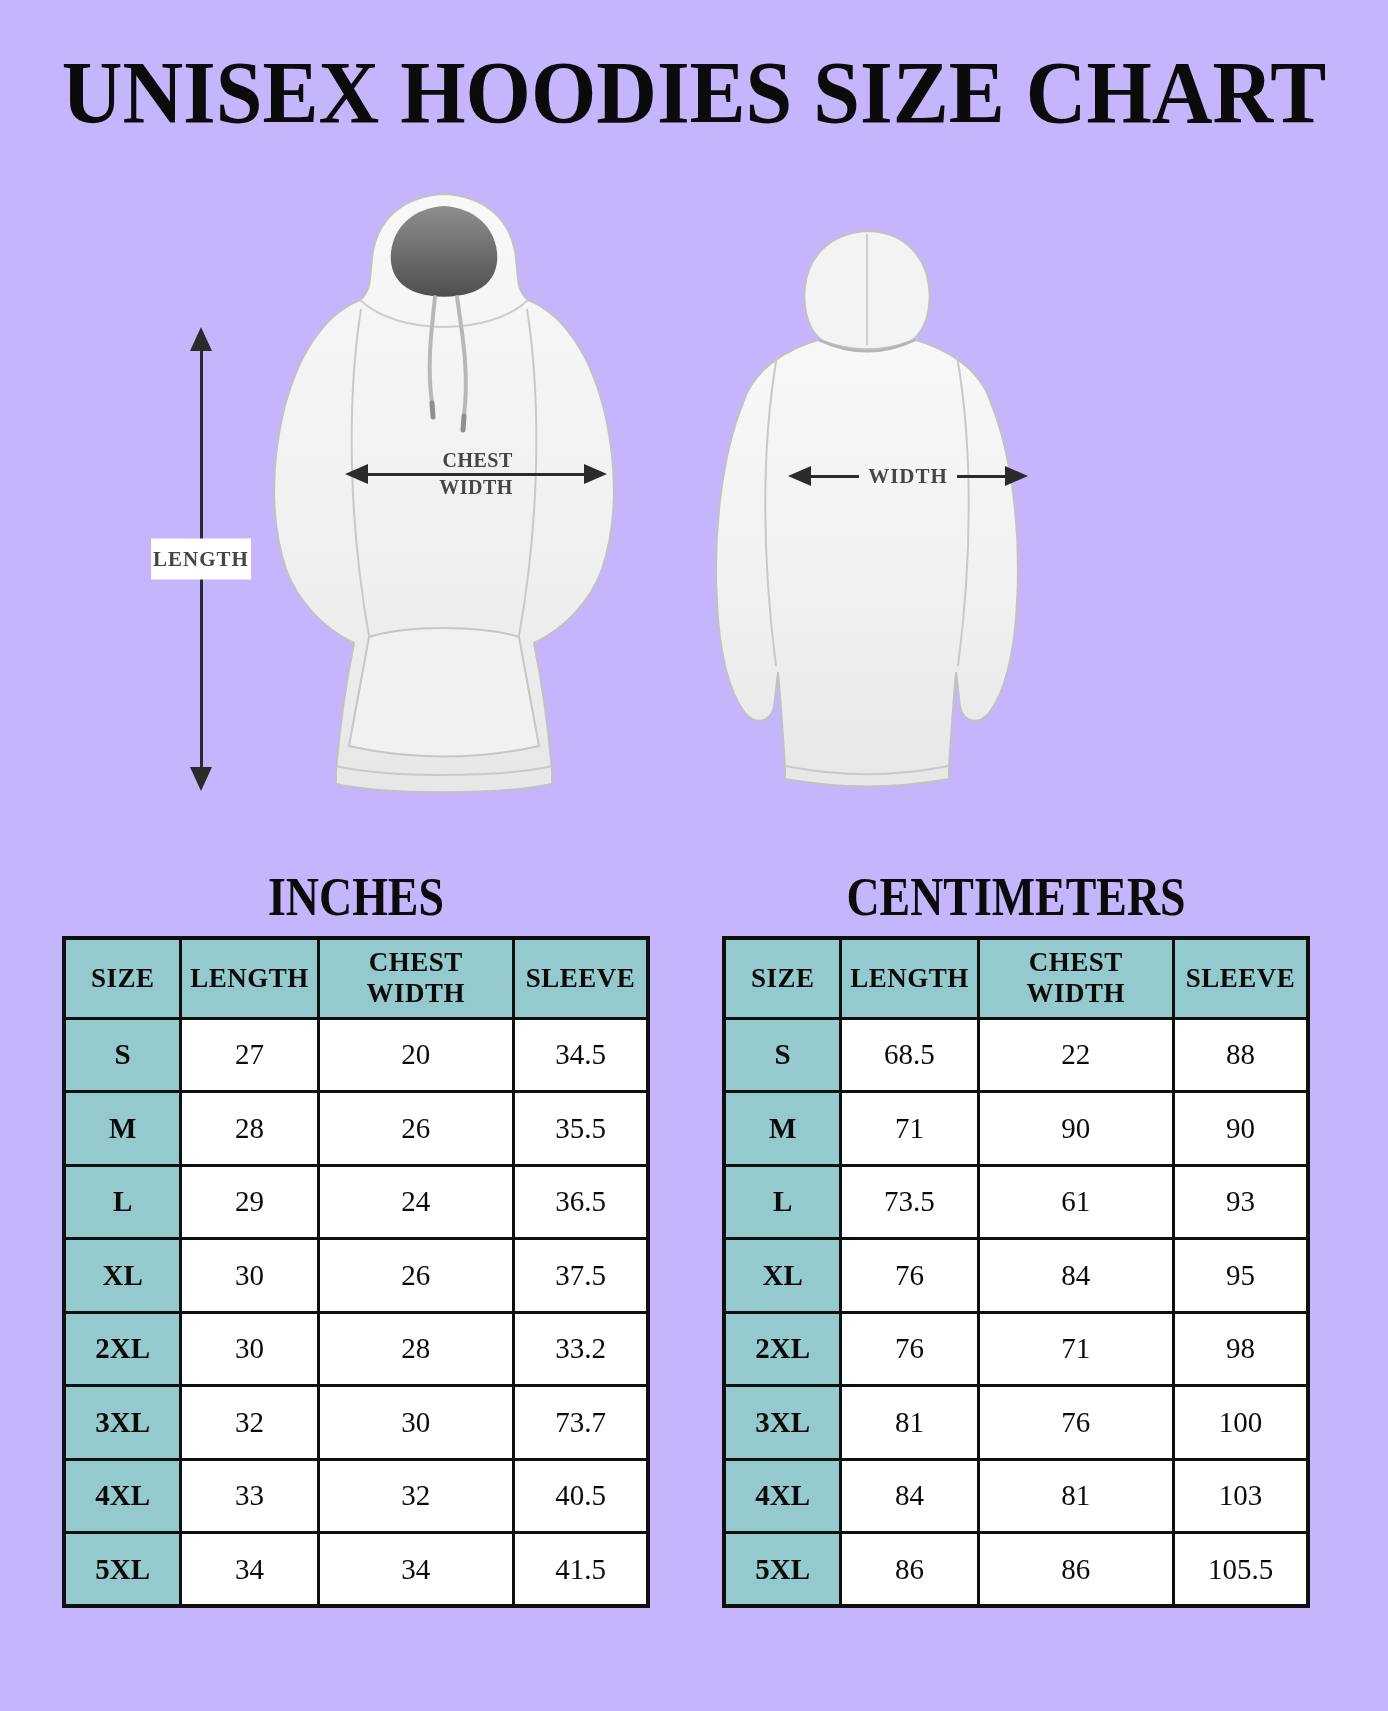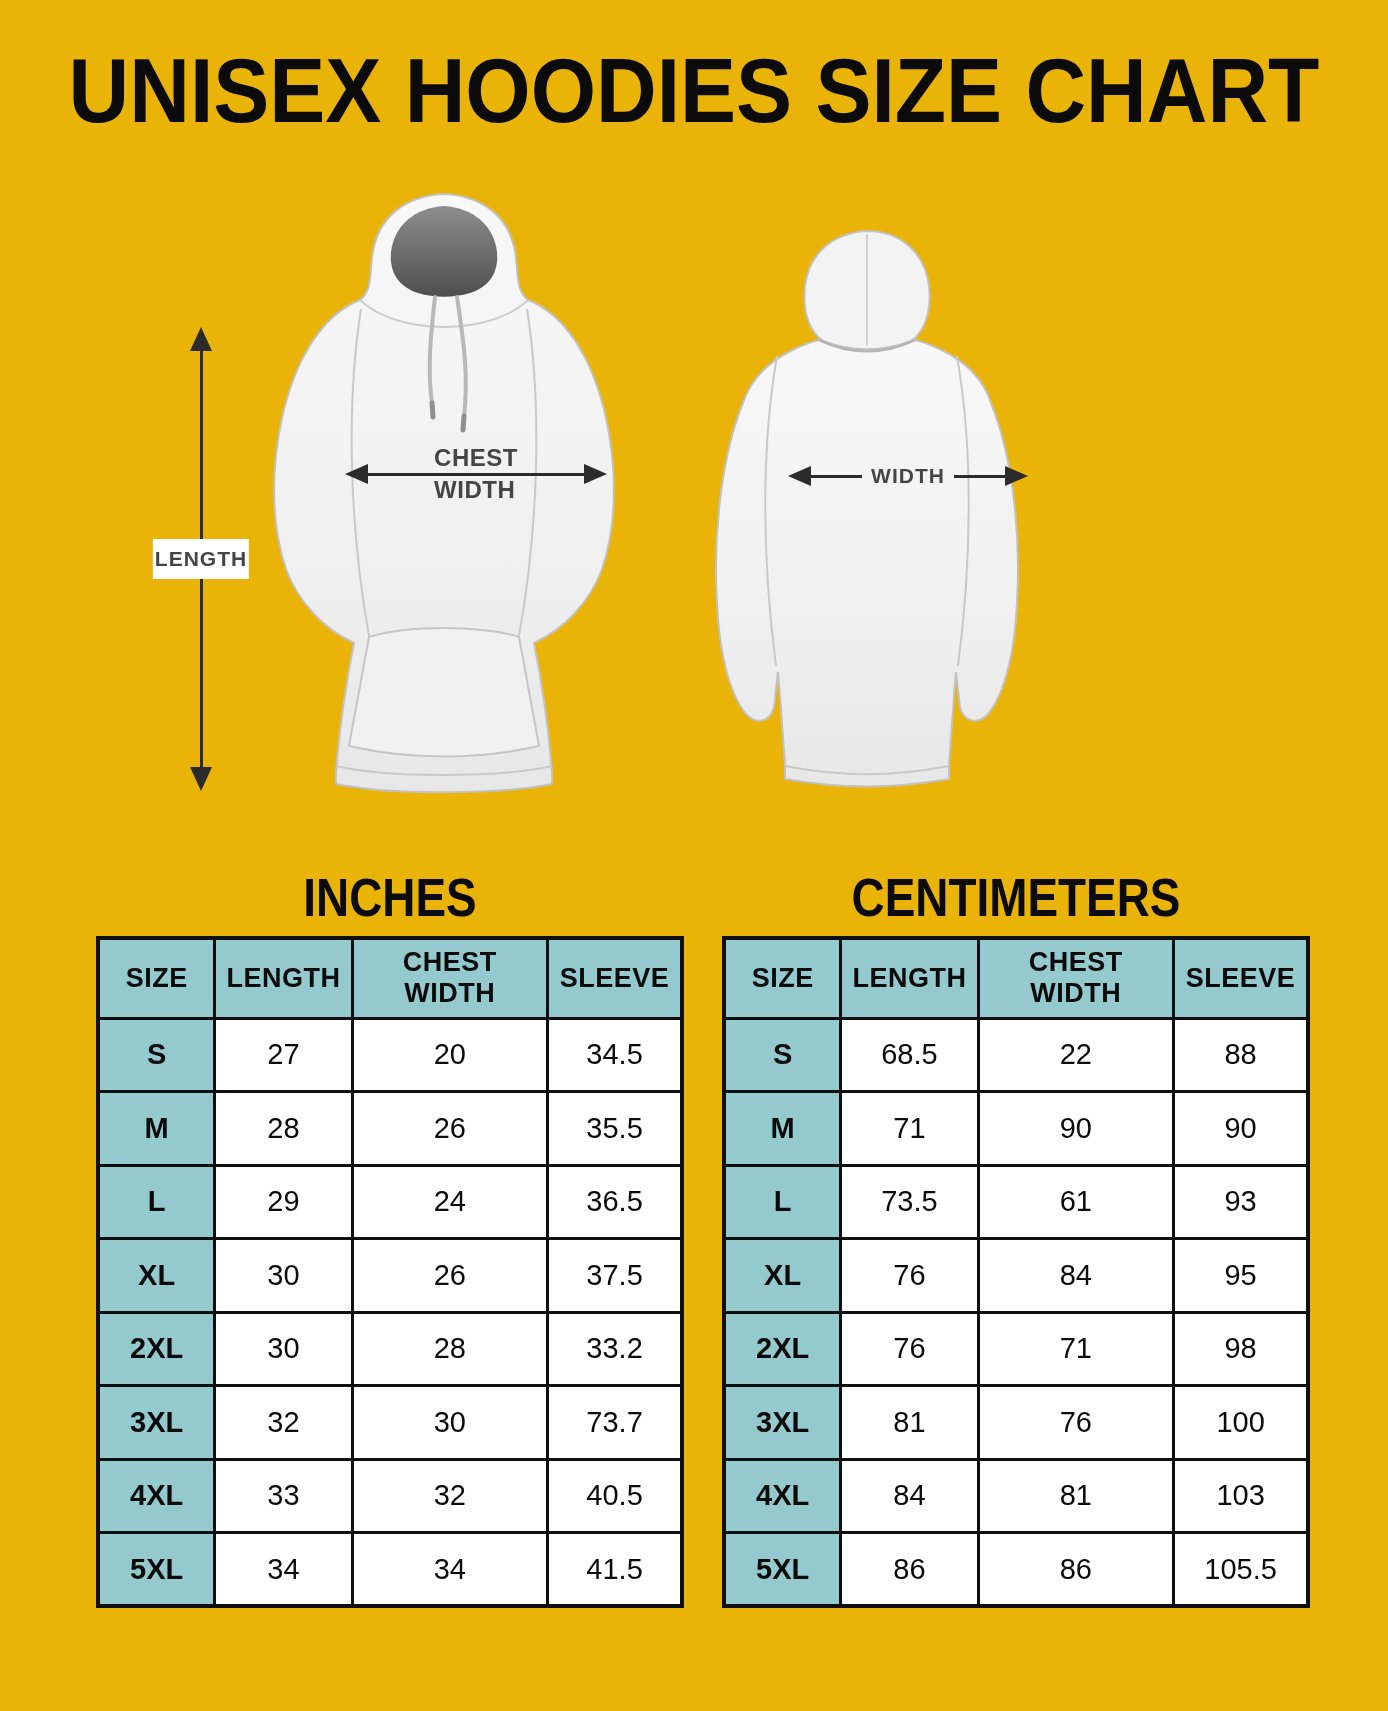--- a/index.html
+++ b/index.html
@@ -1,20 +1,20 @@
 <!DOCTYPE html>
 <html style="--teal: #94c9cd; --tborder: #0f0f0f; --arrow: #2b2b2b; --labelgray: #454545;"><head>
 <meta charset="utf-8">
 <style>
   html,body{margin:0;padding:0;background:#ffffff;}
   .page{
     position:relative;
     width:1388px;height:1711px;
-    background:#eab308;
-    font-family:Liberation Sans, sans-serif;
+    background:#c4b5fd;
+    font-family:Liberation Serif, serif;
     overflow:hidden;
   }
   
   .main-title{
     position:absolute;left:0;top:40px;width:1388px;
     margin:0;text-align:center;
     font-size:84px;font-weight:700;letter-spacing:0px;
     color:#0b0b0b;white-space:nowrap;
     transform:scale(1,1.07);transform-origin:center top;
   }
@@ -41,30 +41,30 @@
   .arrow-h{
     position:absolute;display:flex;align-items:center;z-index:5;height:22px;
   }
   .arrow-chest{left:345px;top:463px;width:262px;}
   .arrow-width{left:788px;top:465px;width:240px;}
   .arrow-h .head-left{width:0;height:0;border-top:10px solid transparent;border-bottom:10px solid transparent;border-right:23px solid var(--arrow,#2b2b2b);}
   .arrow-h .head-right{width:0;height:0;border-top:10px solid transparent;border-bottom:10px solid transparent;border-left:23px solid var(--arrow,#2b2b2b);}
   .arrow-h .stem-h{flex:1;height:3px;background:var(--arrow,#2b2b2b);}
   .arrow-h .h-label-stack{
     position:absolute;left:50%;top:50%;transform:translate(-50%,-50%);
-    text-align:left;font-size:24px;font-weight:700;letter-spacing:0.5px;
+    text-align:right;font-size:20px;font-weight:700;letter-spacing:0.5px;
     line-height:1.35;color:var(--labelgray,#454545);white-space:nowrap;
   }
   .arrow-h .h-label-inline{
     margin:0 9px;font-size:21px;font-weight:700;letter-spacing:1px;
     color:var(--labelgray,#454545);white-space:nowrap;
   }
   
   .table-block{position:absolute;width:588px;}
-  .tb-inches{left:62px;top:866px;margin-left:34px;}
+  .tb-inches{left:62px;top:866px;}
   .tb-cm{left:722px;top:866px;}
   .unit-title{
     margin:0 0 12px 0;height:58px;text-align:center;
     font-size:54px;font-weight:700;color:#0b0b0b;
     transform:scale(0.85,1);transform-origin:center;
     white-space:nowrap;
   }
   table.size-table{
     width:100%;border-collapse:collapse;table-layout:fixed;
     border:4px solid var(--tborder,#0f0f0f);

